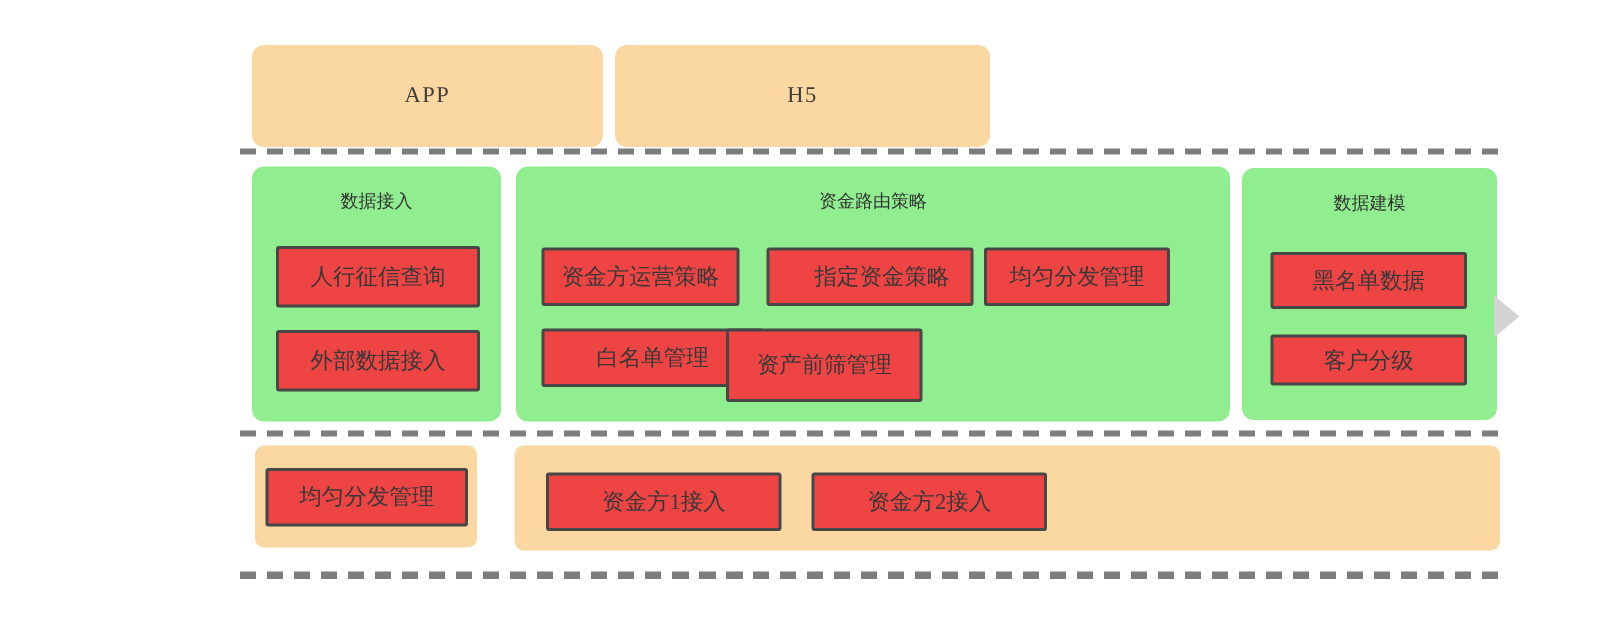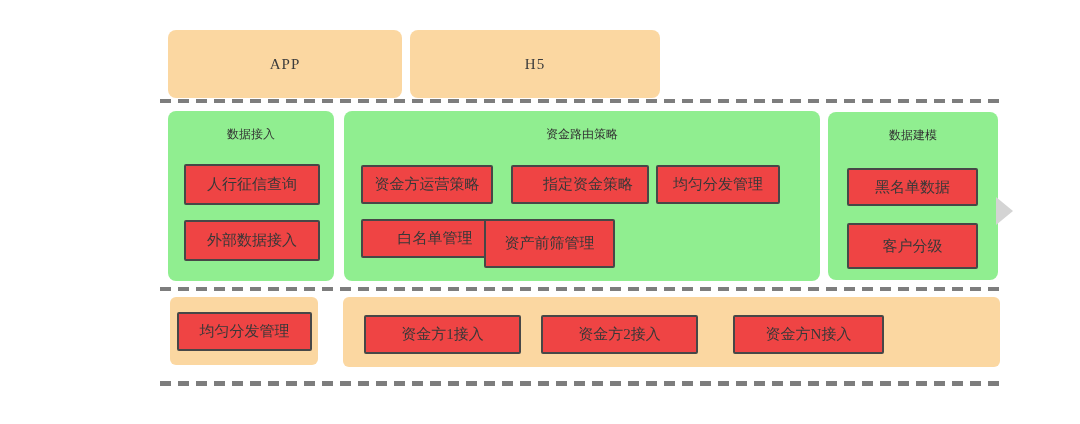--- a/index.html
+++ b/index.html
@@ -79,21 +79,21 @@
   }
   .n-a1 { left: 184px; top: 164px; width: 136px; height: 41px; }
   .n-a2 { left: 184px; top: 220px; width: 136px; height: 41px; text-align: center; }
   .n-b1 { left: 361px; top: 165px; width: 132px; height: 39px; }
   .n-b2 { left: 511px; top: 165px; width: 138px; height: 39px; padding-left: 16px; }
   .n-b3 { left: 656px; top: 165px; width: 124px; height: 39px; text-align: center; }
   .n-b4 { left: 361px; top: 219px; width: 148px; height: 39px; }
   .n-b5 { left: 484px; top: 219px; width: 131px; height: 49px; }
   .n-b6 { left: 672px; top: 219px; width: 132px; height: 39px; }
   .n-c1 { left: 847px; top: 168px; width: 131px; height: 38px; }
-  .n-c2 { left: 847px; top: 223px; width: 131px; height: 46px; }
+  .n-c2 { left: 847px; top: 223px; width: 131px; height: 34px; }
   .base {
     position: absolute;
     top: 297px;
     background: var(--orange);
     border-radius: 6px;
   }
   .base-l { left: 170px; width: 148px; height: 68px; }
   .base-r { left: 343px; width: 657px; height: 70px; }
   .n-d1 { left: 177px; top: 312px; width: 135px; height: 39px; }
   .n-e1 { left: 364px; top: 315px; width: 157px; height: 39px; }
@@ -145,15 +145,14 @@
   <div class="node n-c2">客户分级</div>
 
   <div class="arrow-right"></div>
 
   <div class="base base-l"></div>
   <div class="base base-r"></div>
 
   <div class="node n-d1">均匀分发管理</div>
   <div class="node n-e1">资金方1接入</div>
   <div class="node n-e2">资金方2接入</div>
-  <div class="node n-e3">资金方N接入</div>
 
 </div>
 
 </body></html>

